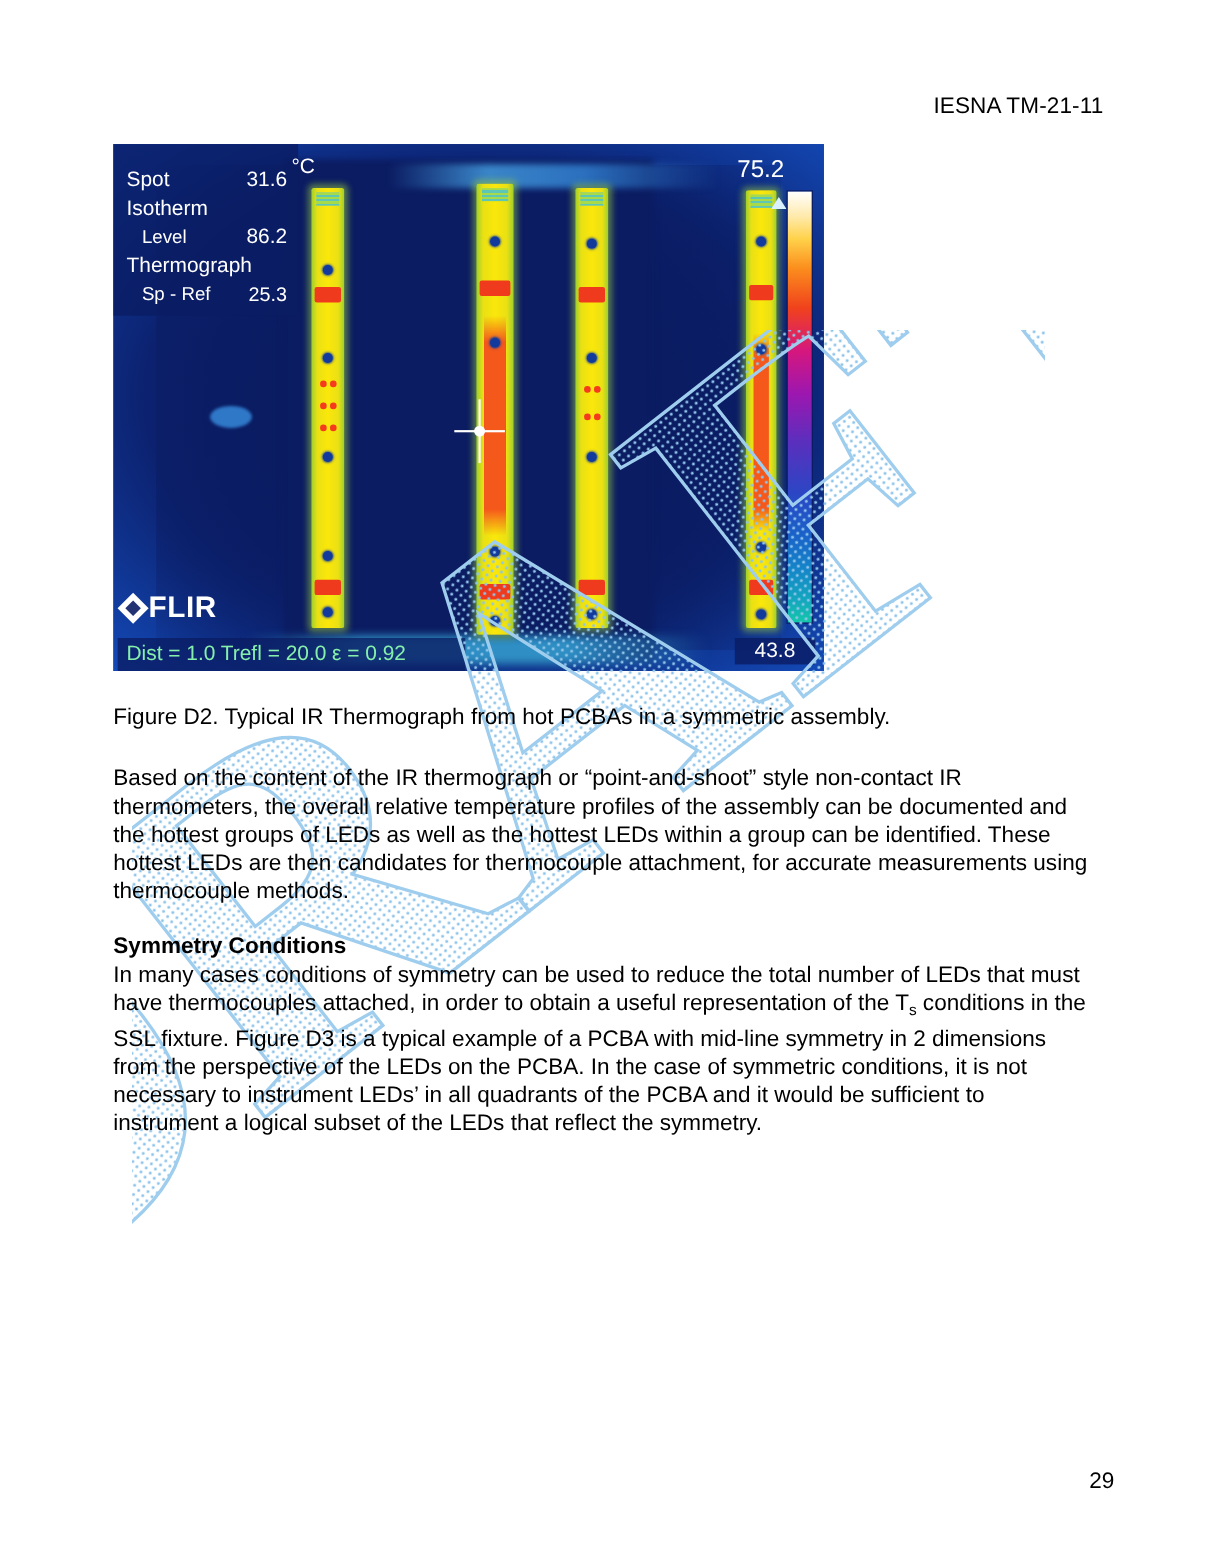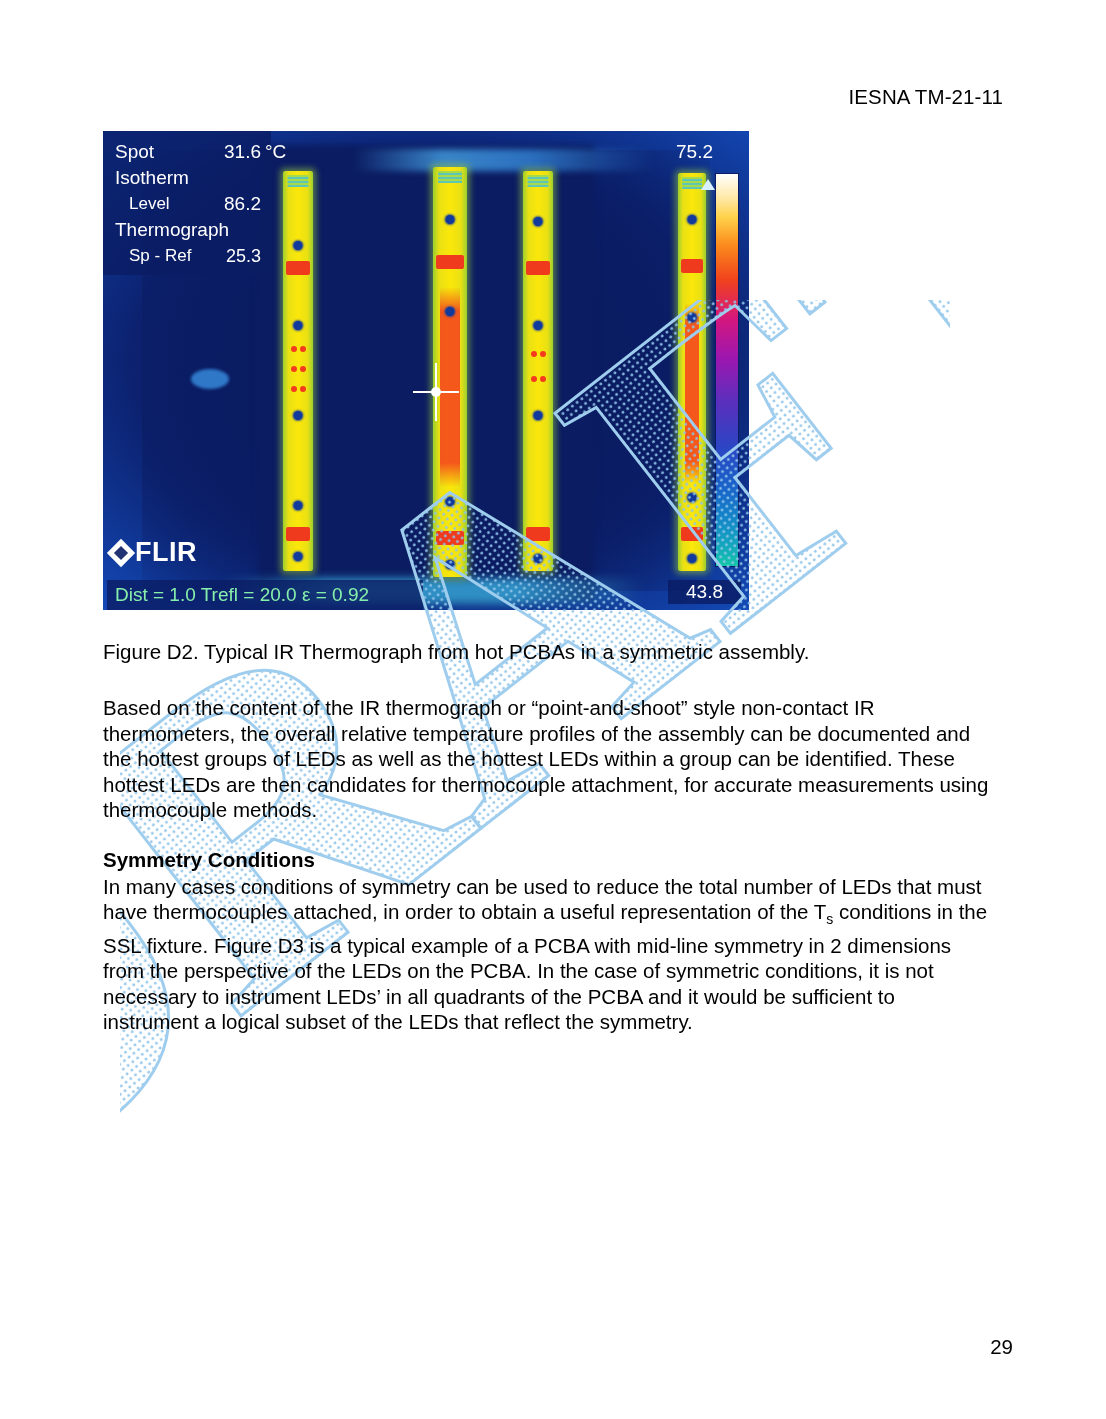--- a/index.html
+++ b/index.html
@@ -197,21 +197,21 @@
     margin-left: -5px; margin-top: -5px;
     border-radius: 50%; background: #ffffff;
   }
 
   
   .ir-overlay-box {
     position: absolute;
     left: 0;
     top: 0;
     width: 154px;
-    padding: 8px 6px 6px 8px;
+    padding: 20px 6px 6px 8px;
     background: rgba(10, 28, 99, 0.78);
     color: #ffffff;
     font-size: 19px;
     line-height: 26px;
   }
   .ir-row { position: relative; height: 26px; }
   .ir-row .k { position: absolute; left: 4px; }
   .ir-row .k.indent { left: 18px; font-size: 17px; }
   .ir-row .v { position: absolute; right: 4px; }
   .ir-row .v.small { font-size: 18px; }
@@ -221,21 +221,21 @@
     left: 162px;
     top: 10px;
     color: #ffffff;
     font-size: 19px;
   }
   .ir-max {
     position: absolute;
     right: 36px;
     top: 10px;
     color: #ffffff;
-    font-size: 19px;
+    font-size: 22px;
   }
   .ir-min {
     position: absolute;
     right: 8px;
     bottom: 6px;
     color: #ffffff;
     font-size: 19px;
     background: rgba(10,28,99,.8);
     padding: 1px 18px;
   }

